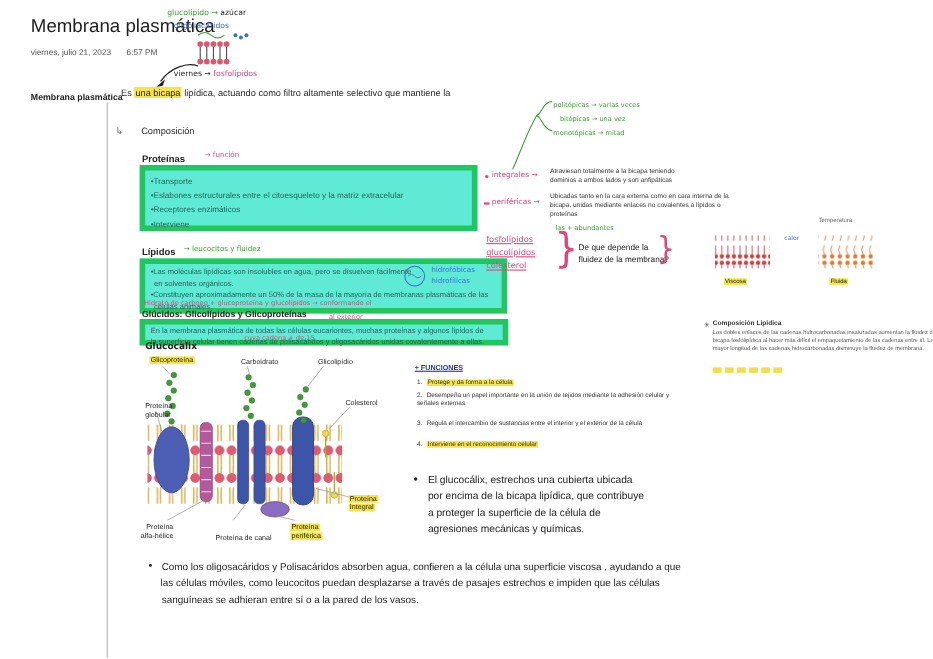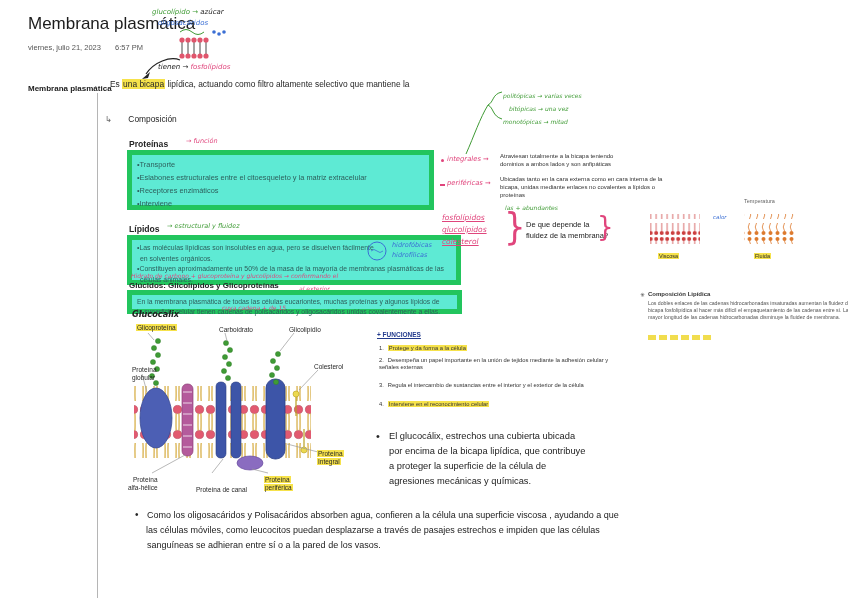--- a/index.html
+++ b/index.html
@@ -1,20 +1,20 @@
 <!DOCTYPE html>
 <html><head>
 <meta charset="utf-8">
 <style>
   *{margin:0;padding:0;box-sizing:border-box}
   html,body{background:#fff}
   #page{position:relative;width:848px;height:599px;background:#fff;overflow:hidden;
         font-family:"Liberation Sans",sans-serif;color:#262626}
   .abs{position:absolute}
-  .hw{font-family:"DejaVu Sans",sans-serif;font-style:italic}
+  .hw{font-family:"DejaVu Sans",sans-serif;}
   .hl{background:#f6e24b;padding:0 1px}
   .box{border:5px solid #22c55e;background:#5eead4}
   .pink{color:#e0457c}
   .green{color:#3f9b35}
   .blue{color:#3b6fd4}
   .boxtxt{color:#2d5f5c;white-space:nowrap}
   .gray{color:#666}
   .nowrap{white-space:nowrap}
   .chip{display:inline-block;width:8px;height:5px;background:#f1dd4e;margin-right:3px}
 </style>
@@ -62,21 +62,21 @@
         <circle cx="34" cy="12" r="2.6"></circle>
       <circle cx="10" cy="28" r="2.6"></circle>
         <circle cx="16" cy="28" r="2.6"></circle>
         <circle cx="22" cy="28" r="2.6"></circle>
         <circle cx="28" cy="28" r="2.6"></circle>
         <circle cx="34" cy="28" r="2.6"></circle>
     </g>
   </svg>
 
   <div class="abs hw nowrap" style="left:158px;top:63px;font-size:7px">
-    <span style="color:#222">tienen →</span>
+    <span style="color:#222">viernes →</span>
     <span class="pink">fosfolípidos</span>
   </div>
 
   <svg class="abs" style="left:138px;top:56px" width="44" height="26" viewBox="0 0 44 26">
     <path d="M42 4 C32 0 16 6 8 18" stroke="#222" stroke-width="1.2" fill="none"></path>
     <polygon points="4,23 12,16 10,22" fill="#222"></polygon>
   </svg>
 
   <div class="abs nowrap" style="left:28px;top:84px;font-size:8px;font-weight:bold;color:#222">Membrana plasmática</div>
   <div class="abs" style="left:97px;top:93px;width:1px;height:505px;background:#b5b5b5"></div>
@@ -93,21 +93,21 @@
   <div class="abs nowrap" style="left:129px;top:139px;font-size:8.6px;font-weight:bold">Proteínas</div>
   <div class="abs hw pink nowrap" style="left:186px;top:137px;font-size:6.5px">→ función</div>
   <div class="abs box" style="left:127px;top:150px;width:307px;height:60px;padding:3px 5px">
     <div class="boxtxt" style="font-size:7.4px;line-height:13px">•Transporte</div>
     <div class="boxtxt" style="font-size:7.4px;line-height:13px">•Eslabones estructurales entre el citoesqueleto y la matriz extracelular</div>
     <div class="boxtxt" style="font-size:7.4px;line-height:13px">•Receptores enzimáticos</div>
     <div class="boxtxt" style="font-size:7.4px;line-height:13px">•Interviene</div>
   </div>
 
   <div class="abs nowrap" style="left:129px;top:224px;font-size:8.6px;font-weight:bold">Lípidos</div>
-  <div class="abs hw green nowrap" style="left:167px;top:222px;font-size:6.5px">→ estructural y fluidez</div>
+  <div class="abs hw green nowrap" style="left:167px;top:222px;font-size:6.5px">→ leucocitos y fluidez</div>
   <div class="abs box" style="left:127px;top:235px;width:334px;height:50px;padding:3px 5px">
     <div class="boxtxt" style="font-size:6.9px;line-height:10.5px">•Las moléculas lipídicas son insolubles en agua, pero se disuelven fácilmente</div>
     <div class="boxtxt" style="font-size:6.9px;line-height:10.5px;padding-left:3px">en solventes orgánicos.</div>
     <div class="boxtxt" style="font-size:6.9px;line-height:10.5px">•Constituyen aproximadamente un 50% de la masa de la mayoría de membranas plasmáticas de las</div>
     <div class="boxtxt" style="font-size:6.9px;line-height:10.5px;padding-left:3px">células animales.</div>
   </div>
   <svg class="abs" style="left:366px;top:240px" width="24" height="24" viewBox="0 0 24 24">
     <circle cx="11" cy="11" r="9" stroke="#3b6fd4" stroke-width="1" fill="none"></circle>
     <path d="M5 11 q3 -3 6 0 q3 3 6 0" stroke="#3b6fd4" stroke-width="0.8" fill="none"></path>
   </svg>

